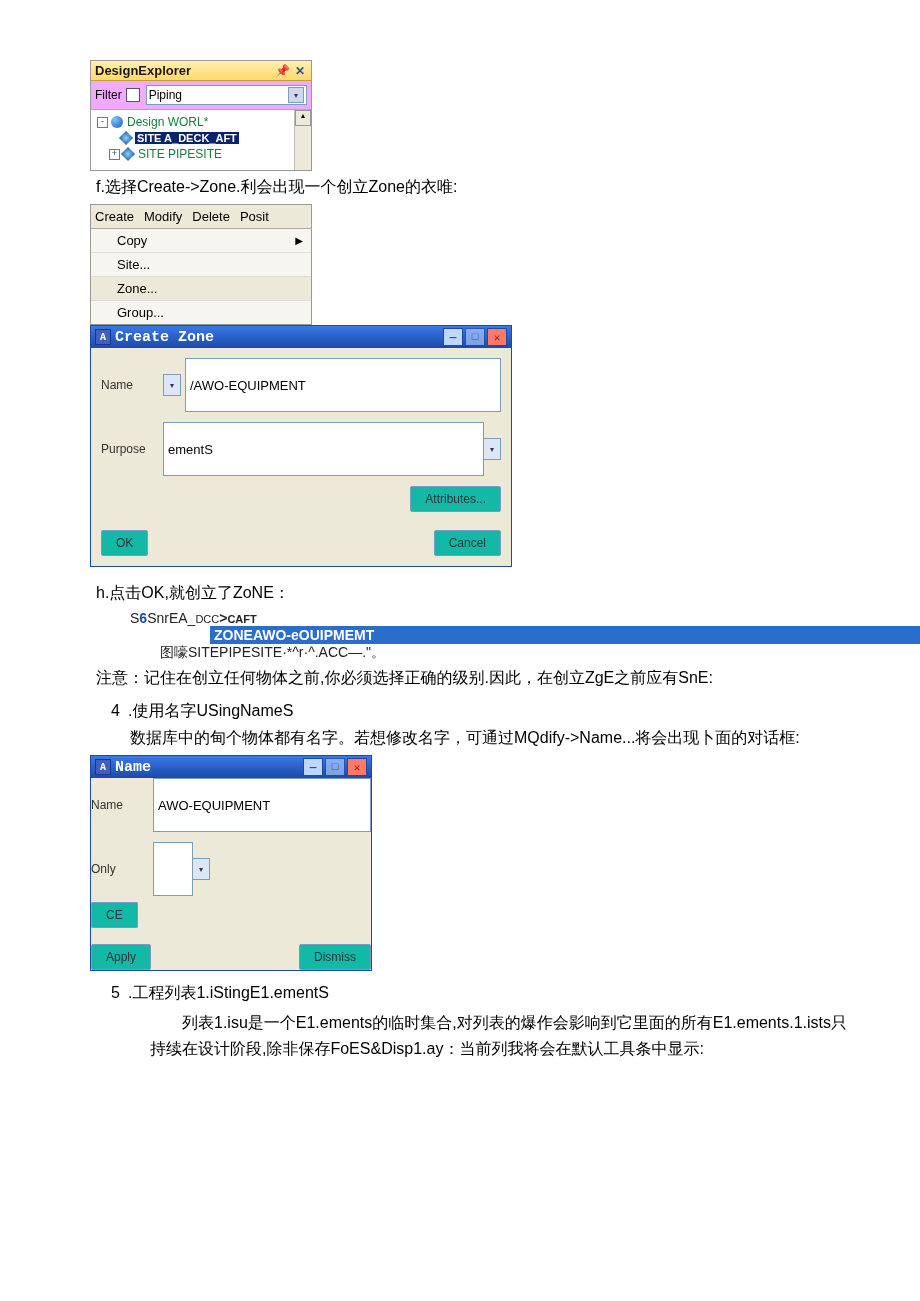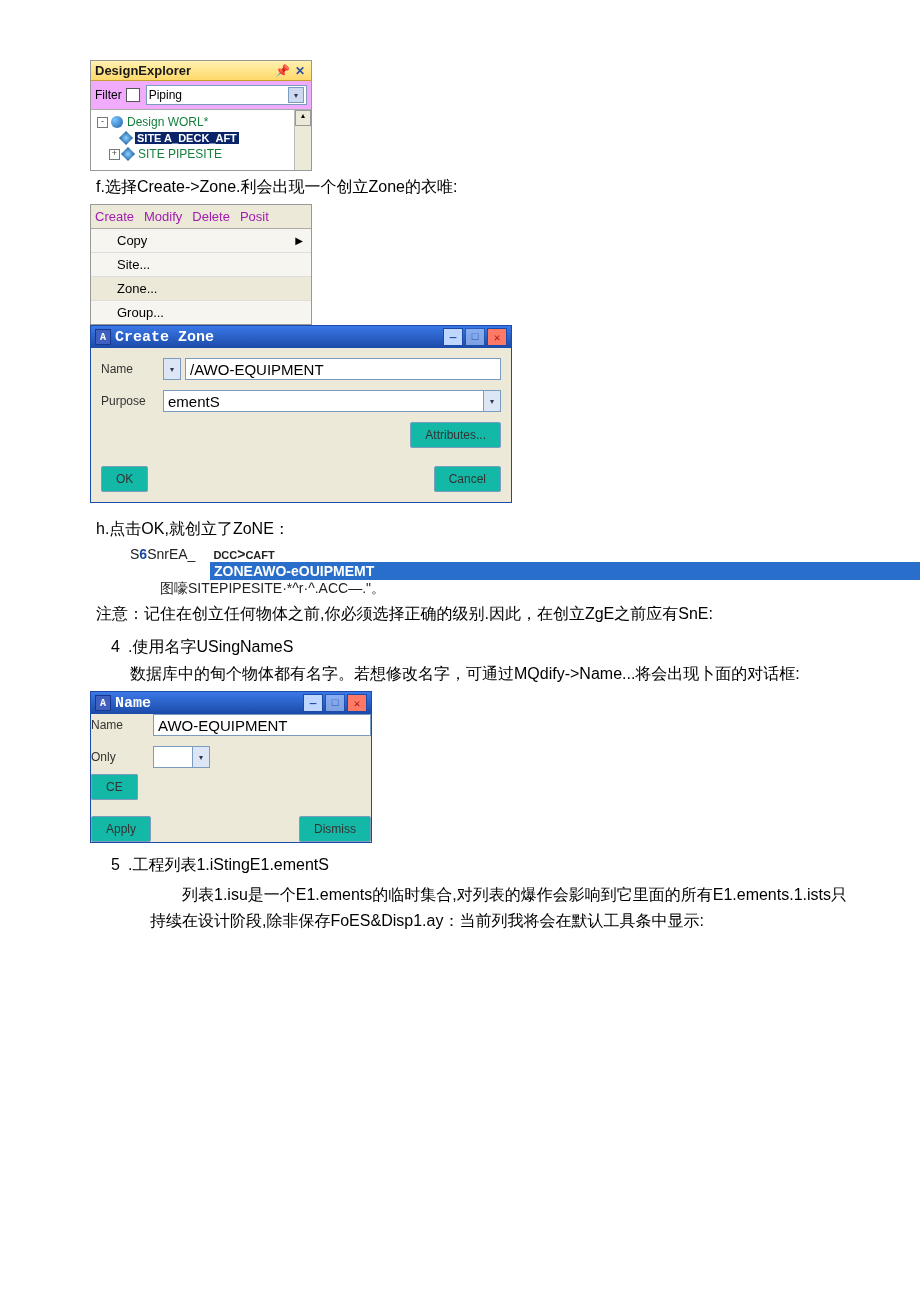--- a/index.html
+++ b/index.html
@@ -111,21 +111,21 @@
     border: 1px solid #999;
     background: #f6f5ef;
     font-size: 13px;
   }
   .menu-header-row {
     background: #ece9d8;
     border-bottom: 1px solid #aaa;
     display: flex;
     padding: 4px 4px;
   }
-  .menu-header-row .mlabel { margin-right: 10px; color: #a21caf; }
+  .menu-header-row .mlabel { margin-right: 10px; color: #000000; }
   .menu-item {
     padding: 4px 8px 4px 26px;
     border-bottom: 1px solid #ddd;
     position: relative;
   }
   .menu-item .arrow-right {
     position: absolute; right: 8px; top: 6px; font-size: 10px;
   }
   .menu-item.highlight {
     background: #ece9d8;
@@ -161,22 +161,22 @@
   .form-row {
     display: flex; align-items: center; margin-bottom: 10px;
   }
   .form-row .lbl { width: 62px; font-size: 12px; color: #333; }
   .drop-btn {
     width: 16px; height: 20px; border: 1px solid #7a9cbf; background: #dce6f4;
     display: inline-flex; align-items: center; justify-content: center;
     font-size: 8px; color: #335;
   }
   .text-input {
-    border: 1px solid #7a9cbf; background: #fff; height: 20px; font-size: 15px;
-    padding: 0 4px; display: flex; align-items: center;
+    border: 1px solid #7a9cbf; background: #fff; height: 20px; font-size: 13px;
+    padding: 16px 4px; display: flex; align-items: center;
   }
   .btn {
     border: 1px solid #7a9cbf; background: #14b8a6; padding: 5px 14px;
     font-size: 12px; border-radius: 2px; color: #333;
   }
   .btn-row { display: flex; justify-content: flex-end; gap: 8px; margin-top: 8px; }
 
   .mono-line {
     font-family: Arial, sans-serif;
     font-size: 14px;
@@ -306,21 +306,21 @@
         <span class="btn">OK</span>
         <span class="btn">Cancel</span>
       </div>
     </div>
   </div>
 
   <p class="body-text small-left" style="margin-top:16px;">h.点击OK,就创立了ZoNE：</p>
 
   <div style="margin-left:40px;">
     <div class="mono-line">
-      <span style="color:#222;">S</span><span style="color:#1b4aa8;font-weight:bold;">6</span><span style="color:#222;">SnrEA_</span><span style="font-size:11px;font-weight:bold;margin-left:18px;">DCC</span><span style="font-weight:bold;">&gt;</span><span style="font-size:11px;font-weight:bold;">CAFT</span>
+      <span style="color:#222;">S</span><span style="color:#1b4aa8;font-weight:bold;">6</span><span style="color:#222;">SnrEA_</span><span style="font-size:11px;font-weight:normal;">DCC</span><span style="font-weight:bold;">&gt;</span><span style="font-size:11px;font-weight:bold;">CAFT</span>
     </div>
     <div style="margin-left:80px; margin-right:-60px;">
       <span class="zone-highlight">ZONEAWO-eOUIPMEMT</span>
     </div>
     <div class="mono-line" style="padding-left:30px;font-size:14px;">图嚎SITEPIPESITE·*^r·^.ACC—."。</div>
   </div>
 
   <p class="body-text" style="margin-left:6px;">注意：记住在创立任何物体之前,你必须选择正确的级别.因此，在创立ZgE之前应有SnE:</p>
 
   <div style="display:flex;align-items:baseline;">

